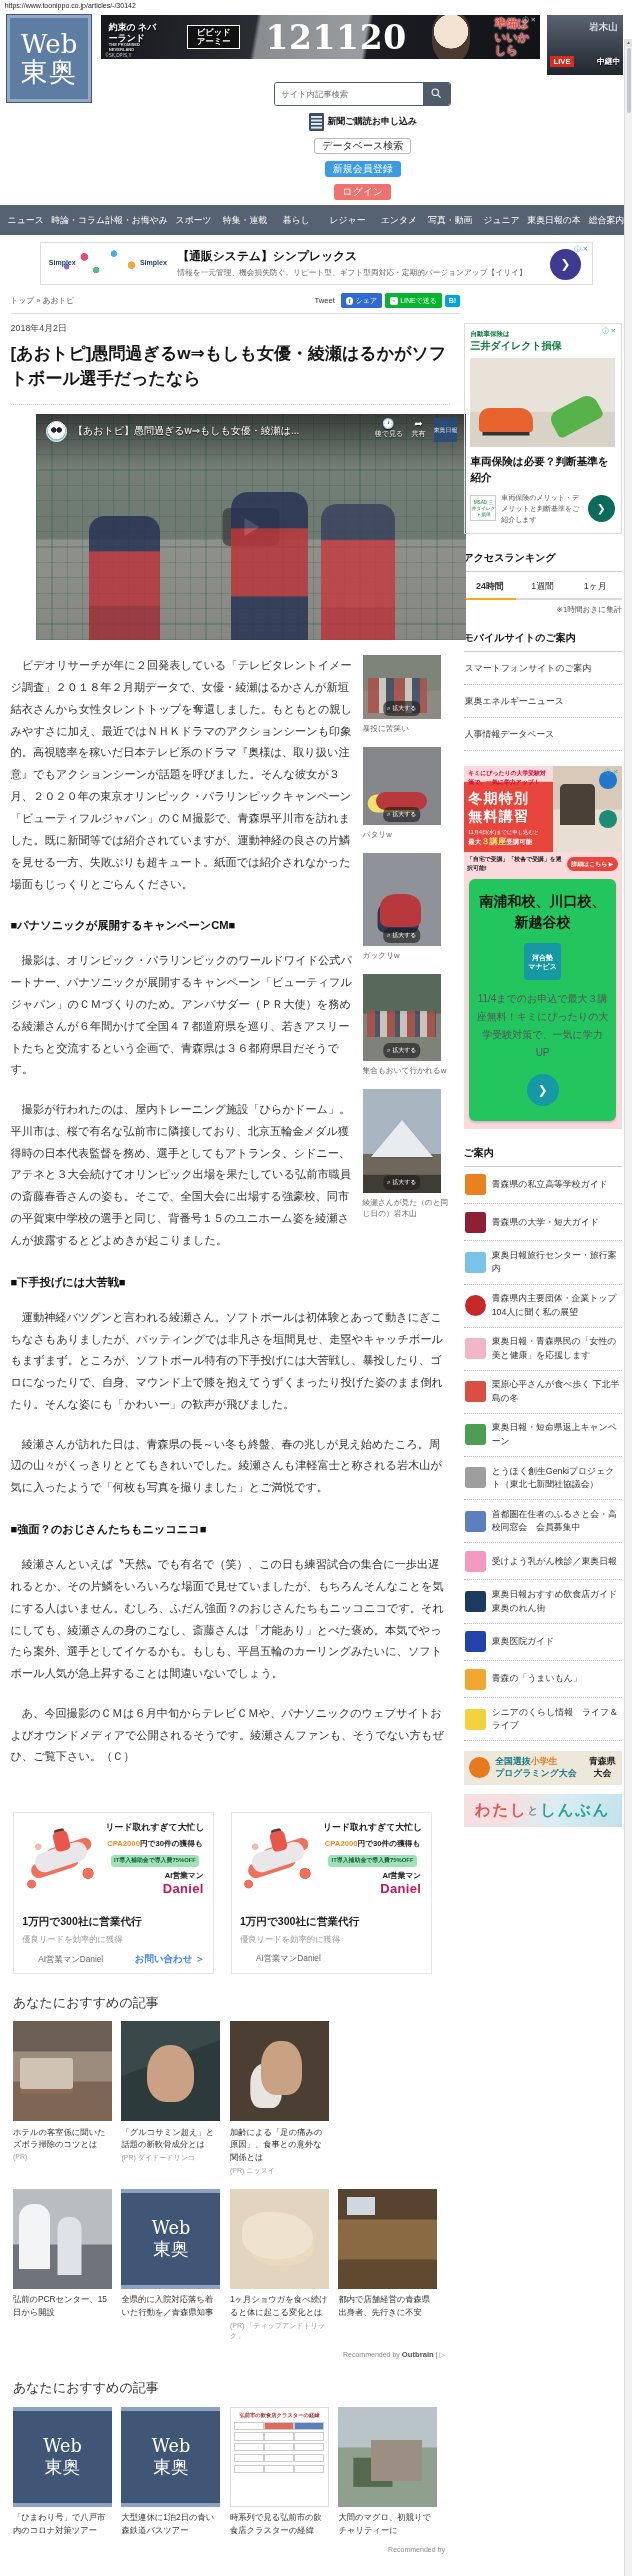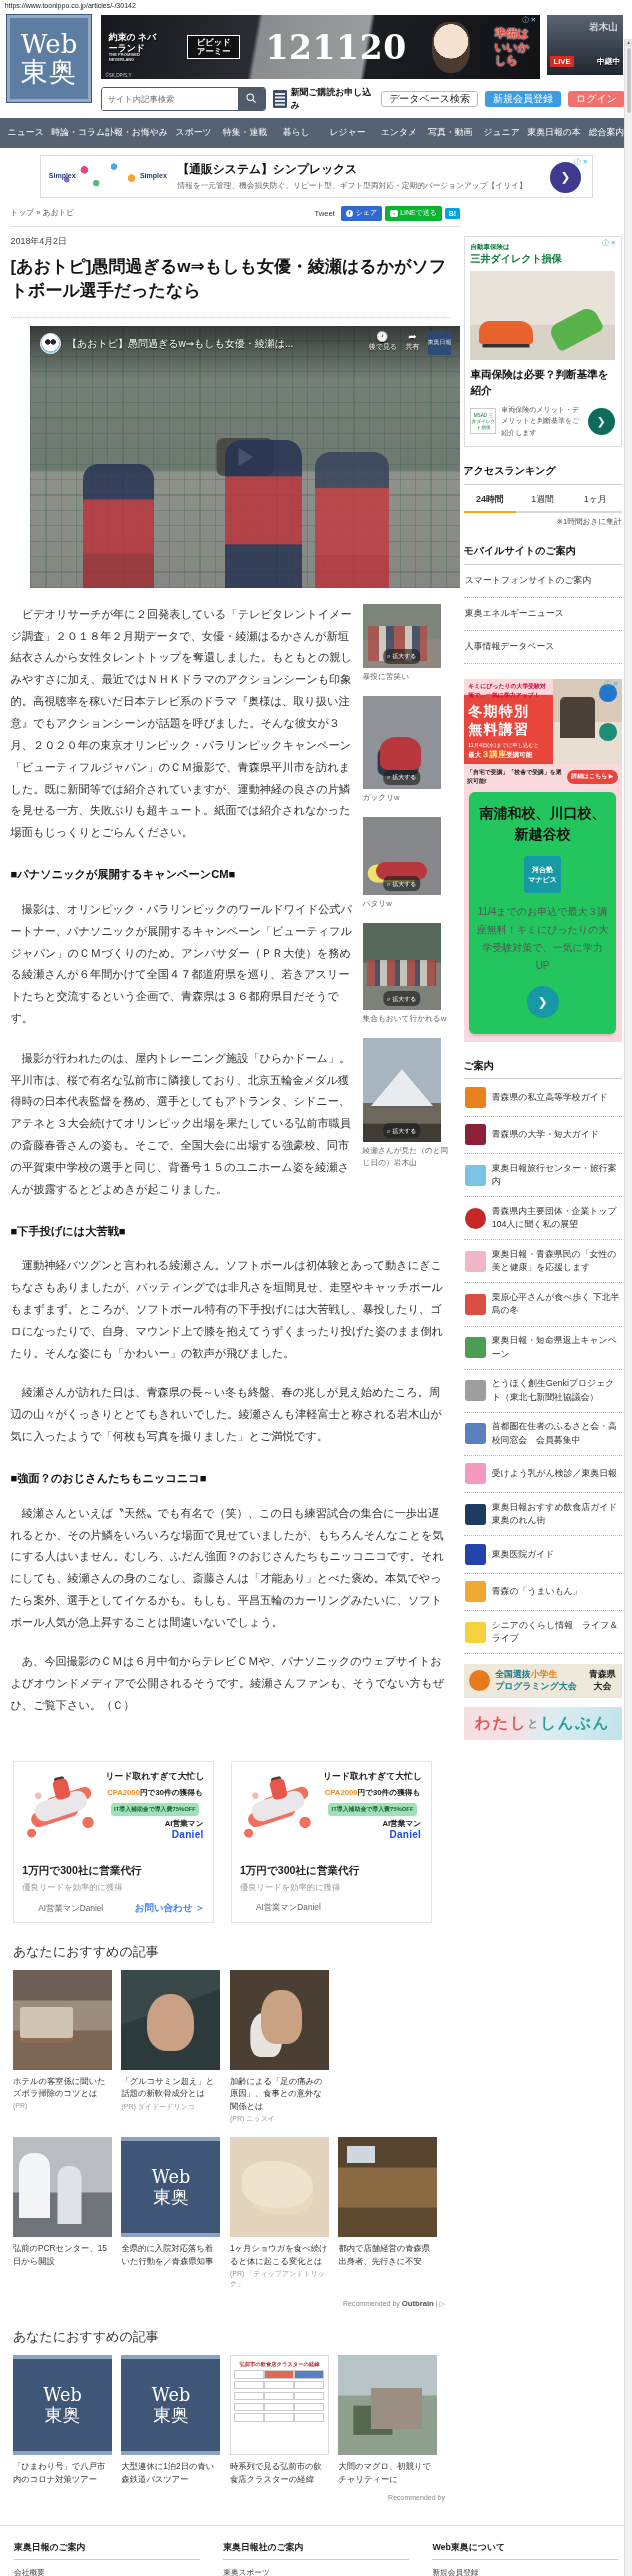--- a/index.html
+++ b/index.html
@@ -13,34 +13,34 @@
   .scrollbar .arrow { height:8.3px; text-align:center; font-size:4.7px; color:#666; line-height:8.3px; background:#e5e5e6; }
   .scrollbar .thumb { margin:1.2px 1.2px; height:65px; background:#c4c7cc; border-radius:2.4px; }
 
   
   header { display:flex; padding:2.4px 7px 0; gap:9.5px; }
   .logo { width:84px; height:87px; background:#5d7da3; border:3px solid #93a9c4; outline:0.6px solid #3c5a82; display:flex; flex-direction:column; align-items:center; justify-content:center; font-family:"DejaVu Serif","Liberation Serif",serif; color:#fff; flex:none; }
   .logo .l1 { font-size:26px; line-height:1.0; }
   .logo .l2 { font-size:27px; line-height:1.1; letter-spacing:1.2px; }
   .head-right { flex:1; }
   .head-banners { display:flex; gap:7px; }
-  .anime-ad { position:relative; width:439px; height:64px; background:linear-gradient(100deg,#16181c 0%,#2a2d33 35%,#8a8d90 36%,#9a9da0 60%,#1b1d22 61%,#111317 100%); color:#fff; display:flex; align-items:center; gap:25px; padding:0 8.3px; overflow:hidden; flex:none; }
+  .anime-ad { position:relative; width:439px; height:44px; background:linear-gradient(100deg,#16181c 0%,#2a2d33 35%,#8a8d90 36%,#9a9da0 60%,#1b1d22 61%,#111317 100%); color:#fff; display:flex; align-items:center; gap:25px; padding:0 8.3px; overflow:hidden; flex:none; }
   .anime-ad .t-a { font-size:8.9px; font-weight:bold; line-height:1.15; text-shadow:0.6px 0.6px 1.2px #000; }
   .anime-ad .t-a small { display:block; font-size:4.1px; color:#ddd; }
   .anime-ad .t-b { background:#111; border:1.2px solid #fff; color:#fff; font-size:8.3px; font-weight:bold; padding:1.8px 3.5px; line-height:1.1; text-align:center; }
   .anime-ad .t-num { font-family:"DejaVu Serif",serif; font-size:33px; font-weight:bold; color:#fff; letter-spacing:0.6px; }
   .anime-ad .t-face { width:38px; height:51px; border-radius:40% 40% 45% 45%; background:radial-gradient(circle at 50% 38%,#f4e3d0 0 46%,#4a3a30 47% 100%); flex:none; }
   .anime-ad .t-catch { color:#e8453c; font-size:11.2px; font-weight:bold; line-height:1.2; text-shadow:0 0 1.8px #fff,0 0 1.8px #fff; }
   .anime-ad .credit { position:absolute; left:4.7px; bottom:1.2px; font-size:4.7px; color:#ccc; }
   .anime-ad .ad-x { position:absolute; top:1.2px; right:3.5px; font-size:6.5px; color:#9fd8e8; }
   .live-box { position:relative; width:76px; height:60px; background:linear-gradient(180deg,#5a6470 0%,#39414c 55%,#20262e 100%); flex:none; }
   .live-box .mt { position:absolute; top:5.9px; right:4.7px; color:#d8dde2; font-size:9.5px; font-weight:bold; font-family:"DejaVu Serif",serif; }
   .live-box .lv { position:absolute; left:3.5px; bottom:8.3px; background:#d42d22; color:#fff; font-size:7.7px; font-weight:bold; padding:1.2px 3.5px; }
   .live-box .ch { position:absolute; right:2.4px; bottom:8.3px; color:#fff; font-size:7.7px; font-weight:bold; text-shadow:0.6px 0.6px 1.2px #000; }
-  .head-tools { display:flex; align-items:center; gap:7px; margin-top:7px; }
+  .head-tools { display:flex; align-items:center; gap:7px; margin-top:7px;flex-direction:column; }
   .searchbox { display:flex; width:177px; height:23.6px; border:1.2px solid #4f5b68; border-radius:3px; overflow:hidden; }
   .searchbox input { flex:1; border:none; outline:none; padding:0 5.9px; font-size:8.3px; color:#333; }
   .searchbox button { width:27px; background:#4f5b68; border:none; cursor:pointer; color:#fff; }
   .subscribe { display:flex; align-items:center; gap:3.5px; font-size:8.9px; font-weight:bold; color:#111; }
   .subscribe .np { width:15.4px; height:17.7px; background:#3c4e66; border-radius:1.2px; position:relative; }
   .subscribe .np::before { content:""; position:absolute; left:2.4px; right:2.4px; top:3px; height:1.8px; background:#dfe6ee; box-shadow:0 3.5px 0 #dfe6ee,0 7px 0 #dfe6ee, 0 10.6px 0 #dfe6ee; }
   .btn { border-radius:3px; font-size:10px; padding:0 7px; cursor:pointer; border:0.6px solid transparent; white-space:nowrap; }
   .btn.db { background:#fff; border-color:#bbb; color:#222; }
   .btn.reg { background:#3b9ce2; color:#fff; }
   .btn.login { background:#f0716d; color:#fff; }
@@ -77,21 +77,21 @@
   
   .content-wrap { display:flex; padding:0 7px 0 10.6px; gap:14px; }
   main { width:439px; flex:none; }
   .sidebar { width:158px; flex:none; padding-top:9.5px; }
 
   .date { font-size:8.9px; color:#444; margin-top:8.3px; }
   h1.title { font-size:17px; color:#161616; line-height:1.45; margin-top:7px; font-weight:bold; }
   .dot-hr { border:none; border-top:1.2px dotted #c9c9c9; margin:13px 0 8.3px; }
 
   
-  .video { position:relative; width:430px; height:262px; margin-left:19px; background:
+  .video { position:relative; width:430px; height:226px; margin-left:25px; background:
       linear-gradient(180deg, rgba(0,0,0,.55) 0, rgba(0,0,0,0) 53px),
       repeating-linear-gradient(90deg, rgba(40,90,60,.25) 0 1.2px, transparent 1.2px 15.4px),
       repeating-linear-gradient(0deg, rgba(40,90,60,.25) 0 1.2px, transparent 1.2px 15.4px),
       linear-gradient(180deg,#78837b 0%, #6e7a71 55%, #8f918c 56%, #858783 100%); overflow:hidden;padding-left:20px; }
   .player { position:absolute; left:10.6px; right:95px; top:0; height:35px; display:flex; align-items:center; gap:5.9px; }
   .avatar { width:21px; height:21px; border-radius:50%; background:radial-gradient(circle 2.4px at 36% 42%,#223 0 2.4px,transparent 3px),radial-gradient(circle 2.4px at 64% 42%,#223 0 2.4px,transparent 3px),radial-gradient(circle at 50% 45%,#fff 0 60%,#7ec0e8 61%); border:1.2px solid #fff; flex:none; }
   .vtitle { color:#fff; font-size:10px; text-shadow:0 0.6px 1.2px rgba(0,0,0,.8); white-space:nowrap; overflow:hidden; }
   .vtools { position:absolute; right:8.3px; top:4.7px; display:flex; gap:8.3px; align-items:flex-start; color:#fff; font-size:7px; text-align:center; }
   .vtools .vt { cursor:pointer; text-shadow:0 0.6px 1.2px rgba(0,0,0,.8); }
   .vtools .glyph { font-size:10px; display:block; }
@@ -131,21 +131,21 @@
      background:radial-gradient(circle 4.1px at 14% 72%,#f0705c 0 4.1px,transparent 4.7px),radial-gradient(circle 5.3px at 82% 60%,#f0705c 0 5.3px,transparent 5.9px),radial-gradient(circle 3px at 22% 30%,#f8b9ae 0 3px,transparent 3.5px); }
   .dan-ill::before { content:""; position:absolute; left:14px; top:27px; width:54px; height:20px; border-radius:10.6px; background:#e9e7ea; transform:rotate(-18deg); box-shadow:9.5px -4.7px 0 -3.5px #f0705c, -8.3px 5.9px 0 -2.4px #f0705c; }
   .dan-ill::after { content:""; position:absolute; left:34px; top:10.6px; width:15.4px; height:20px; border-radius:4.7px; background:#e8574a; box-shadow:0 -4.7px 0 -2.4px #4a3a33; transform:rotate(-14deg); }
   .dan-txt { flex:1; text-align:center; padding-top:1.2px; }
   .dan-h { font-size:8.9px; font-weight:bold; color:#222; }
   .dan-cpa { font-size:7.7px; font-weight:bold; color:#222; margin-top:4.7px; }
   .dan-cpa .org { color:#f08c1e; }
   .dan-bub { display:inline-block; margin-top:5.9px; background:#9fe2b8; color:#1d5c38; font-size:5.9px; font-weight:bold; border-radius:3.5px; padding:2.4px 3.5px; line-height:1.3; }
   .dan-brand { text-align:right; margin-top:3.5px; padding-right:3.5px; }
   .dan-brand .s { font-size:7.7px; font-weight:bold; color:#222; display:block; }
-  .dan-brand .b { font-size:10px; font-weight:bold; color:#1d4ed8; letter-spacing:0.3px; }
+  .dan-brand .b { font-size:13px; font-weight:bold; color:#be185d; letter-spacing:0.3px; }
   .dan-body { padding:3.5px 8.3px 7px; }
   .dan-t { font-size:10.6px; font-weight:bold; color:#222; }
   .dan-d { font-size:8.3px; color:#999; margin-top:4.7px; }
   .dan-foot { display:flex; align-items:center; margin-top:8.3px; }
   .dan-src { font-size:8.3px; color:#666;margin-left:16px; }
   .dan-cta { margin-left:auto; font-size:9.5px; font-weight:bold; color:#4285f4; cursor:pointer; }
 
   
   .rec-h { font-size:13px; color:#333; margin:20px 0 9.5px 2.4px; font-weight:normal; }
   .rec-grid { display:flex; gap:9.5px; margin-left:2.4px; }
@@ -381,30 +381,30 @@
 
       <div class="article-body">
         <aside class="thumb-col">
           <figure>
             <div class="fig-ph f1">
                 <span class="zoomtag">拡大する</span>
               </div>
             <figcaption>暴投に苦笑い</figcaption>
           </figure>
           <figure>
+            <div class="fig-ph f3">
+                <span class="zoomtag">拡大する</span>
+              </div>
+            <figcaption>バタリw</figcaption>
+          </figure>
+          <figure>
             <div class="fig-ph f2">
                 <span class="zoomtag">拡大する</span>
               </div>
             <figcaption>ガックリw</figcaption>
-          </figure>
-          <figure>
-            <div class="fig-ph f3">
-                <span class="zoomtag">拡大する</span>
-              </div>
-            <figcaption>バタリw</figcaption>
           </figure>
           <figure>
             <div class="fig-ph f4">
                 <span class="zoomtag">拡大する</span>
               </div>
             <figcaption>集合もおいて行かれるw</figcaption>
           </figure>
           <figure>
             <div class="fig-ph f5">
                 <span class="zoomtag">拡大する</span>

